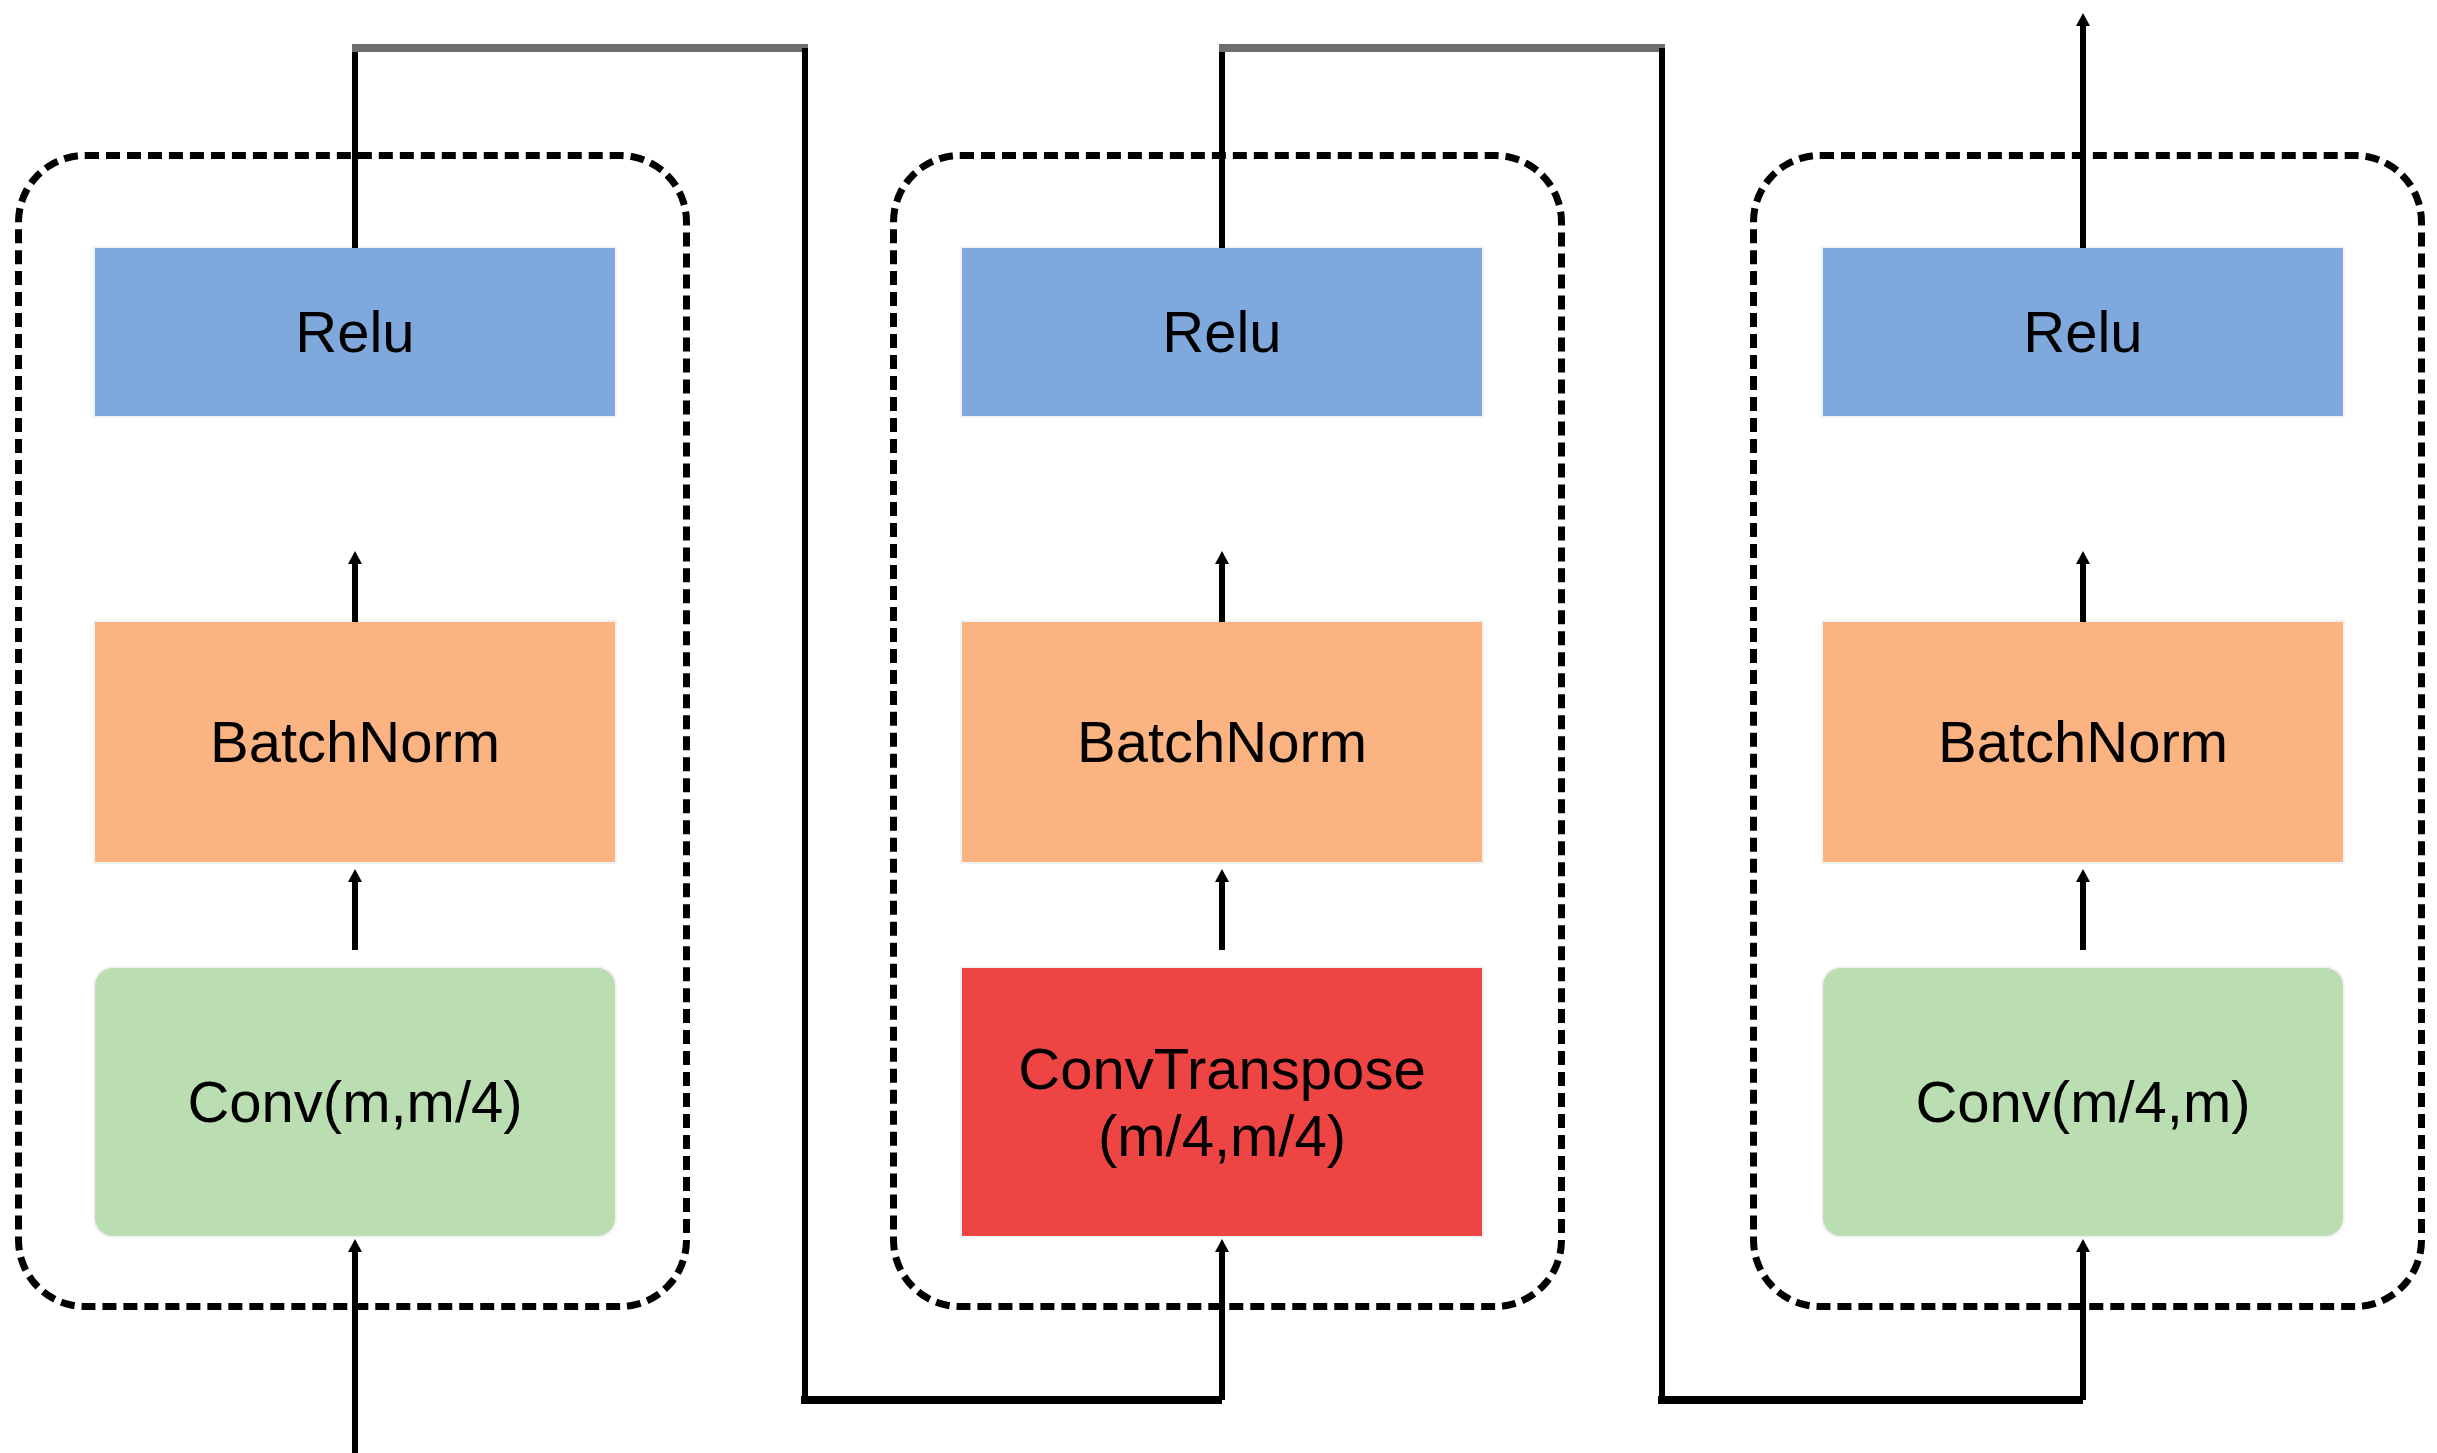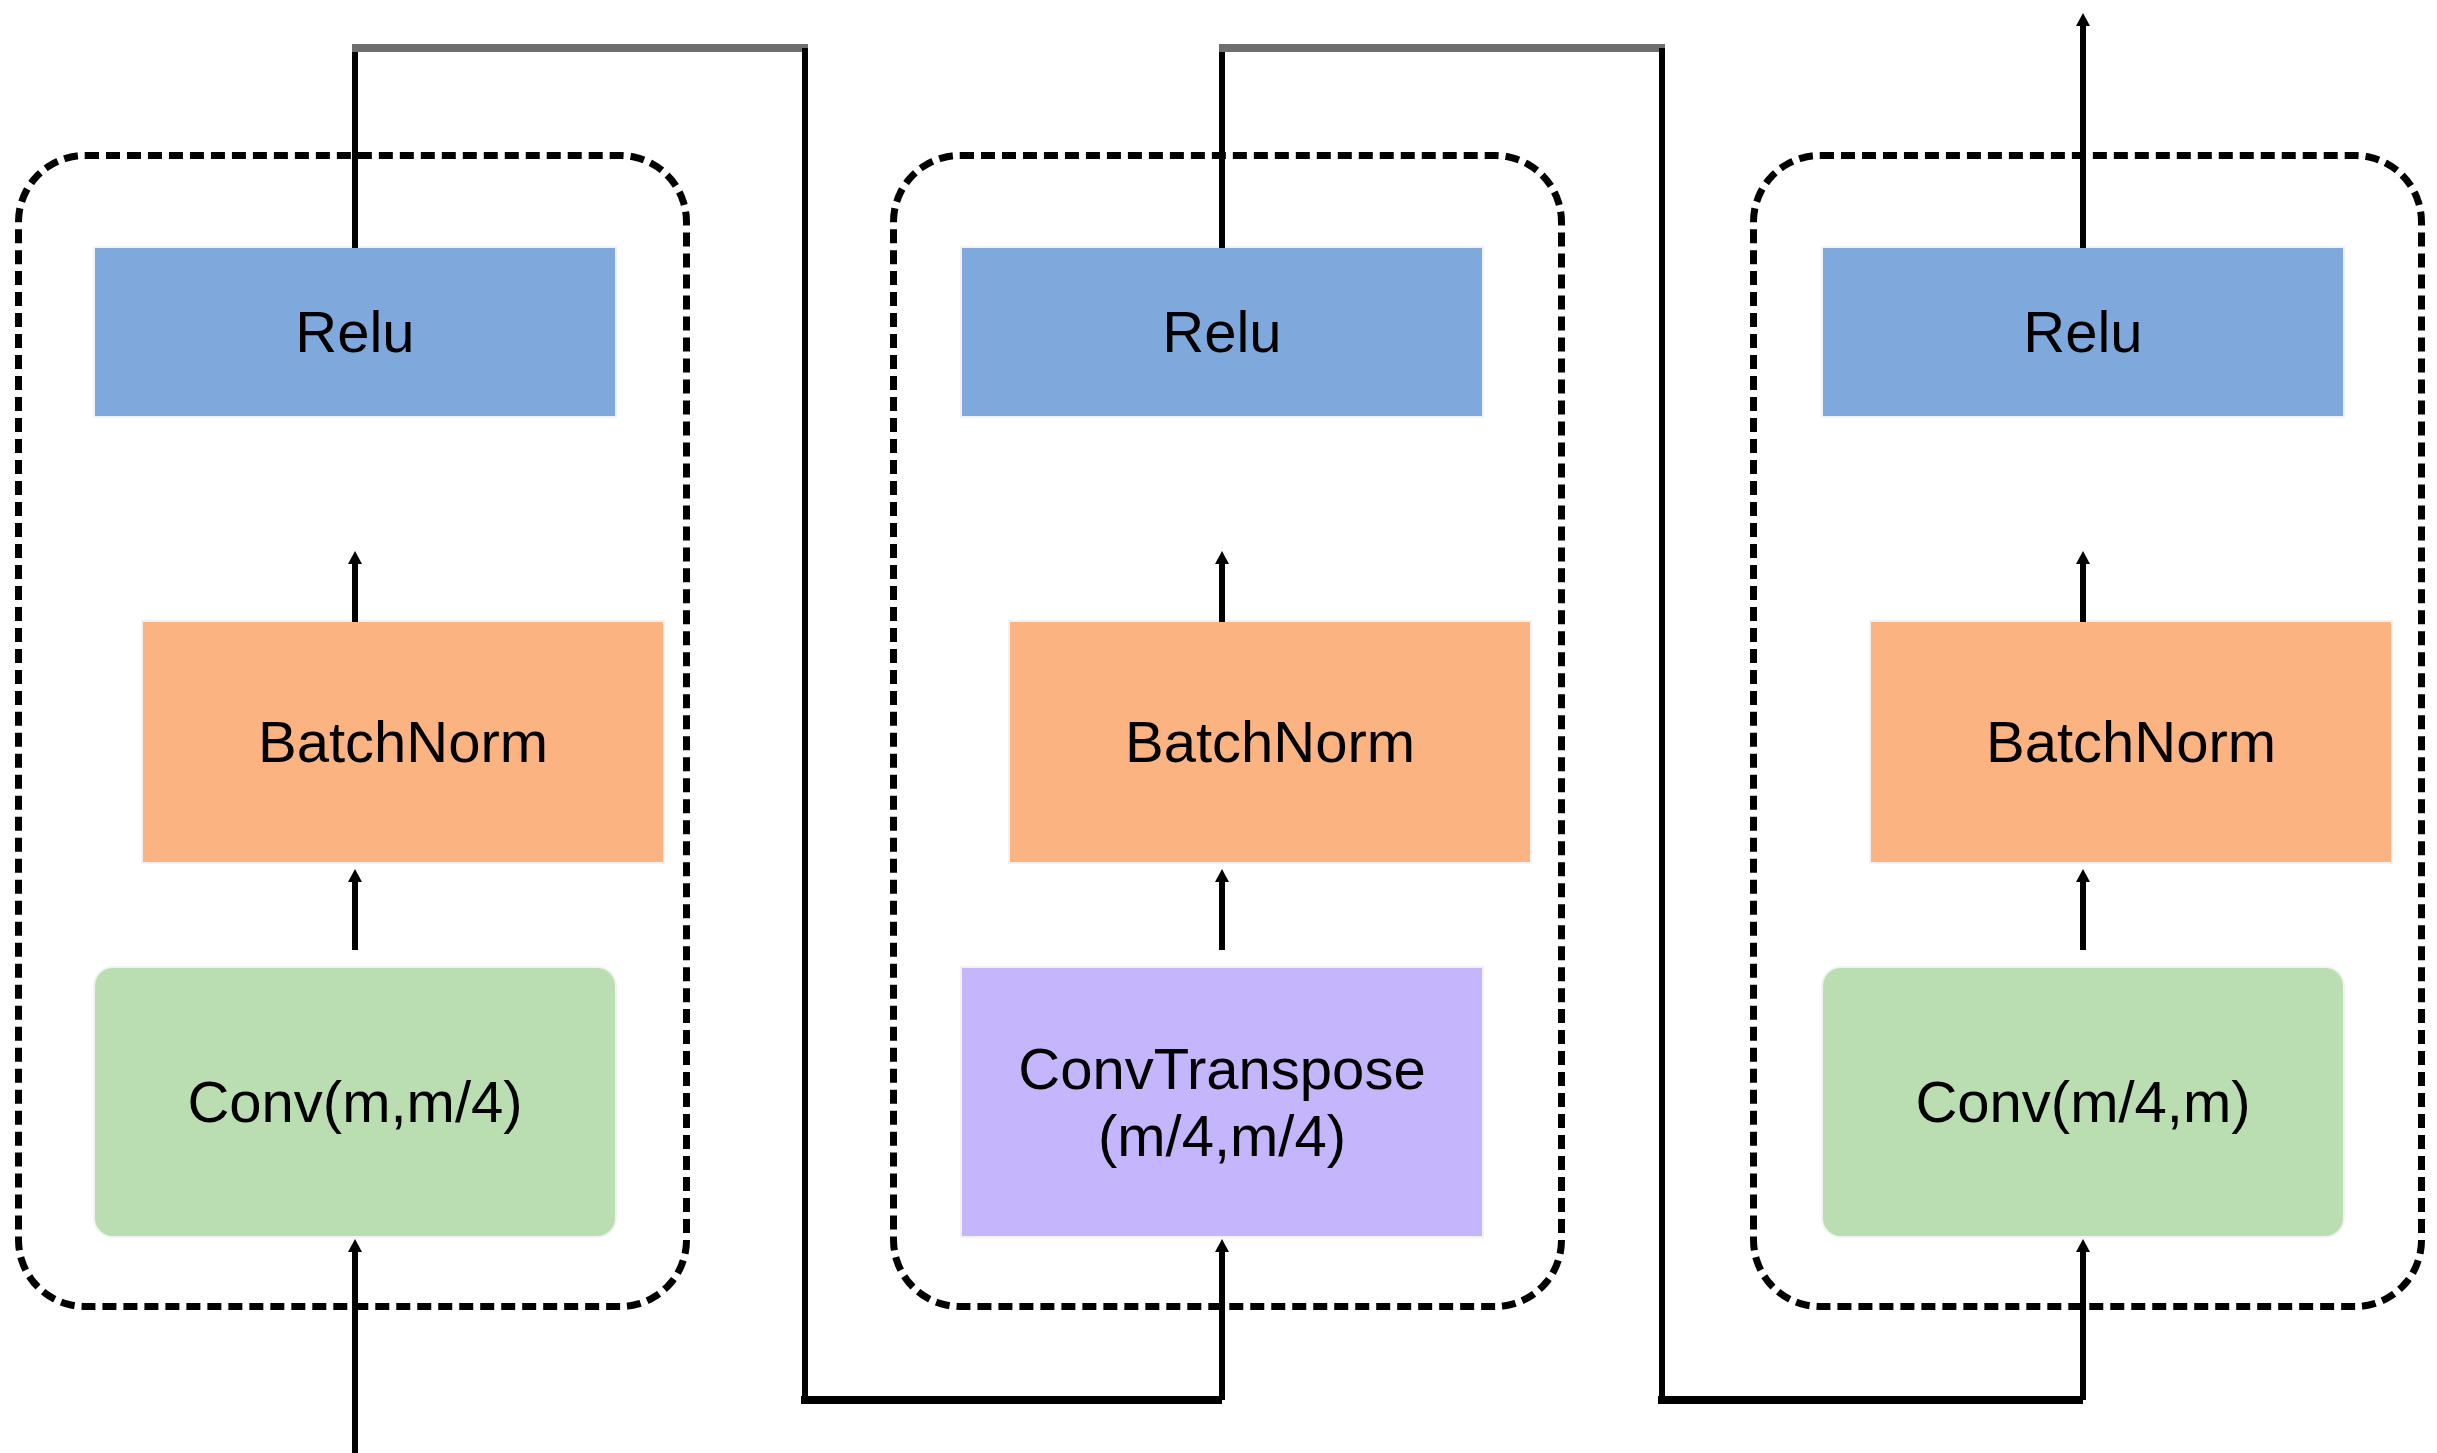--- a/index.html
+++ b/index.html
@@ -23,23 +23,23 @@
     display:flex;align-items:center;justify-content:center;
     text-align:center;
     color:#000000;
     font-size:58px;
     line-height:1.16;
     box-sizing:border-box;
     white-space:pre-line;
     box-shadow:0 0 0 2px rgba(0,0,0,0.05);
   }
   .node.relu{background:#7FA9DC;}
-  .node.bn{background:#FBB481;margin-left:48px;}
+  .node.bn{background:#FBB481;}
   .node.conv{background:#BADDB1;border-radius:18px;}
-  .node.convt{background:#c4b5fd;}
+  .node.convt{background:#ef4444;}
 </style>
 </head>
 <body>
 
 <div id="stage">
 
   <svg class="wires" viewBox="0 0 2437 1453" xmlns="http://www.w3.org/2000/svg">
     <defs>
       <marker id="ah" markerWidth="16" markerHeight="16" refX="6" refY="8" orient="auto" markerUnits="userSpaceOnUse">
         <path d="M0,1 L13,8 L0,15 z" fill="#000000"></path>

